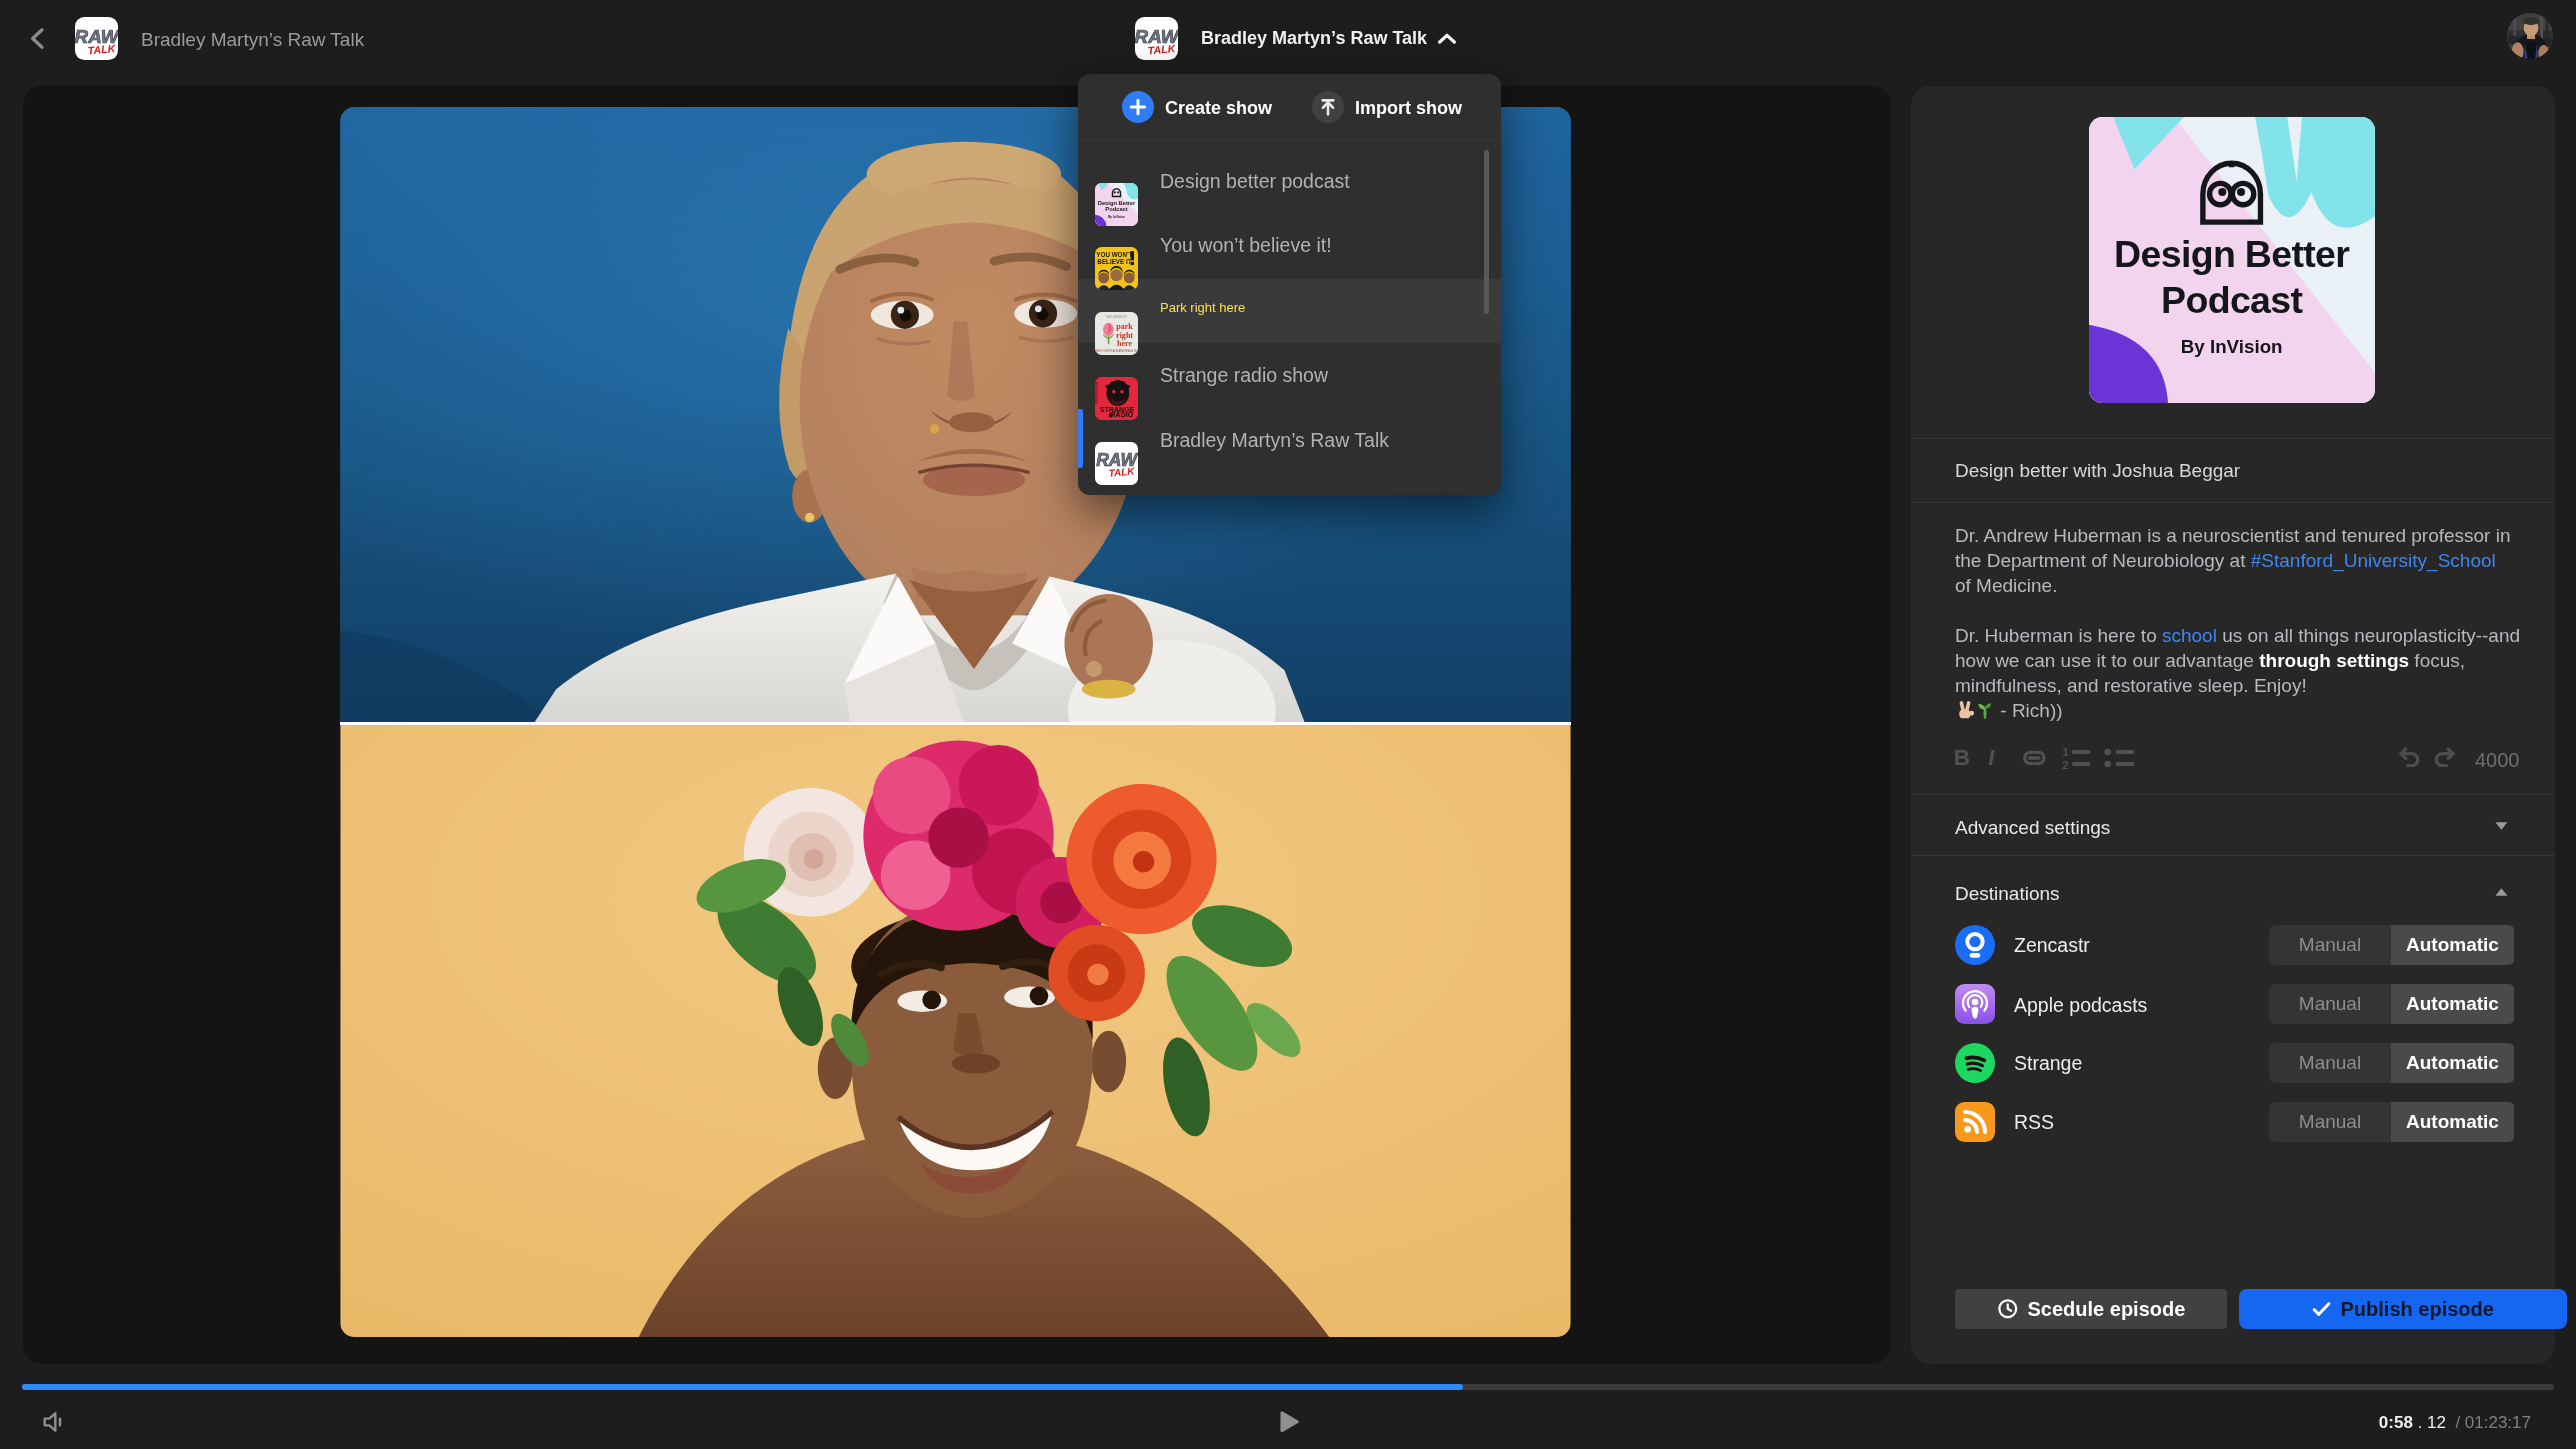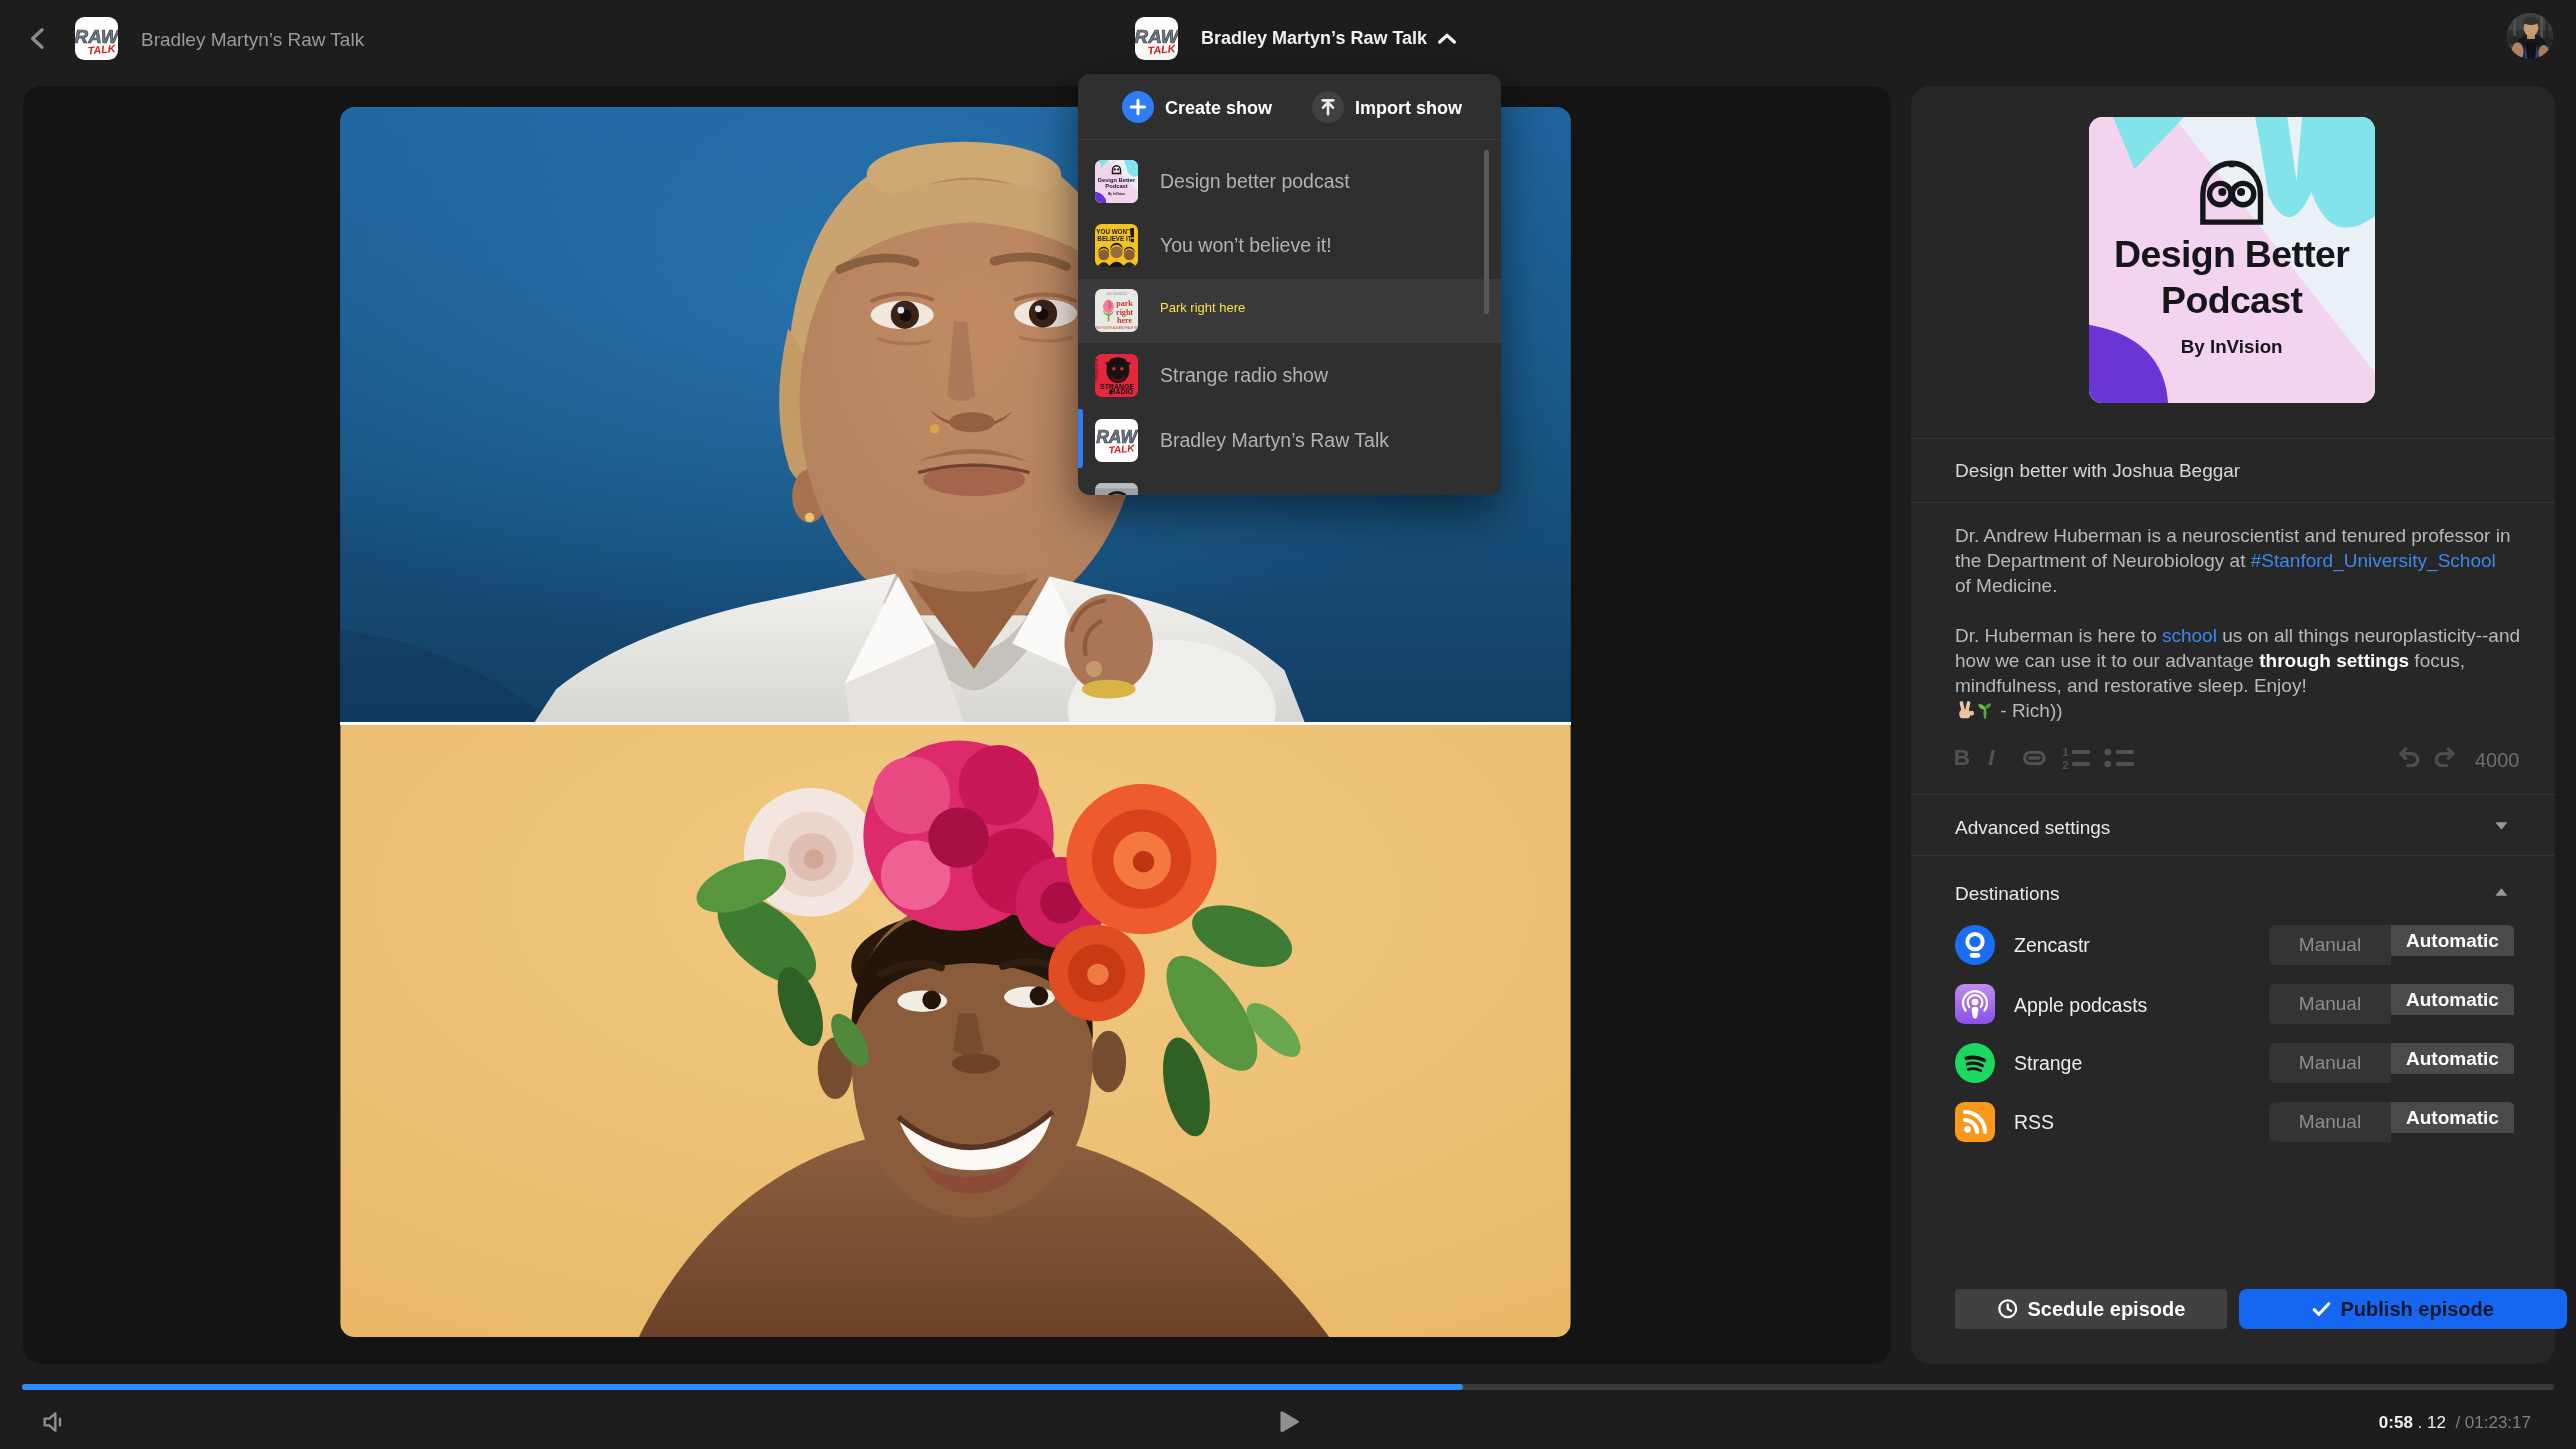--- a/index.html
+++ b/index.html
@@ -7,27 +7,27 @@
     font-family:"Liberation Sans", sans-serif; }
   .abs { position:absolute; }
   #page { position:relative; width:2576px; height:1449px; }
   #mainpanel { left:23px; top:86px; width:1868px; height:1278px; background:#141414; border-radius:19px; }
   #video { left:340px; top:107px; width:1231px; height:1230px; border-radius:14.8px; overflow:hidden; background:#222; }
   #rightpanel { left:1911px; top:86px; width:644px; height:1278px; background:#272728; border-radius:19px; }
   #dropdown { left:1078px; top:74px; width:423px; height:421px; background:#2f2f30; border-radius:12px; overflow:hidden;
      box-shadow:0 16px 47px rgba(0,0,0,0.55); }
   .sep { position:absolute; left:0; width:100%; height:0.7px; background:#3a3a3b; }
   .ddlabel { position:absolute; left:82px; font-size:19.5px; color:#b2b2b4; font-weight:500; }
-  .thumb { position:absolute; left:17px; width:43px; height:43px; border-radius:6.7px; overflow:hidden; }
+  .thumb { position:absolute; left:17px; width:43px; height:43px; border-radius:6.7px; overflow:hidden;margin-top:23px; }
   .dtico { position:absolute; left:44px; width:40px; height:40px; border-radius:9.4px; overflow:hidden; }
   .dtlabel { position:absolute; left:103px; font-size:19.5px; color:#ededed; font-weight:500; }
   .toggle { position:absolute; left:358px; width:246px; height:40px; border-radius:6.7px; overflow:hidden; display:flex; }
   .tg-m { width:122px; height:40px; background:#343435; color:#8d8d8d; font-size:19px; font-weight:500;
      display:flex; align-items:center; justify-content:center; }
-  .tg-a { width:123px; height:31px; background:#4a4a4b; color:#ffffff; font-size:19px; font-weight:600;
+  .tg-a { width:123px; height:40px; background:#4a4a4b; color:#ffffff; font-size:19px; font-weight:600;
      display:flex; align-items:center; justify-content:center; }
 </style>
 </head>
 <body>
 <div id="page">
 
 <svg class="abs" style="left:28px;top:27px" width="17.4" height="23" viewBox="0 0 26 34">
   <polyline points="21,4 7,17 21,30" fill="none" stroke="#8b8b8b" stroke-width="5" stroke-linecap="round" stroke-linejoin="round"></polyline>
 </svg>
 <div class="abs" style="left:75px;top:17px;width:43px;height:43px;border-radius:9.4px;background:#fff;overflow:hidden">

